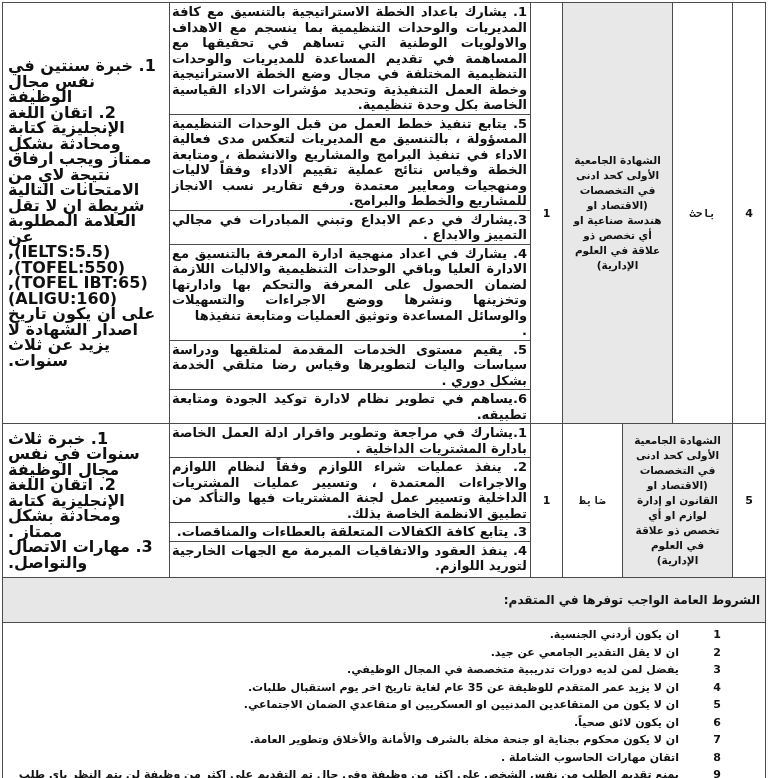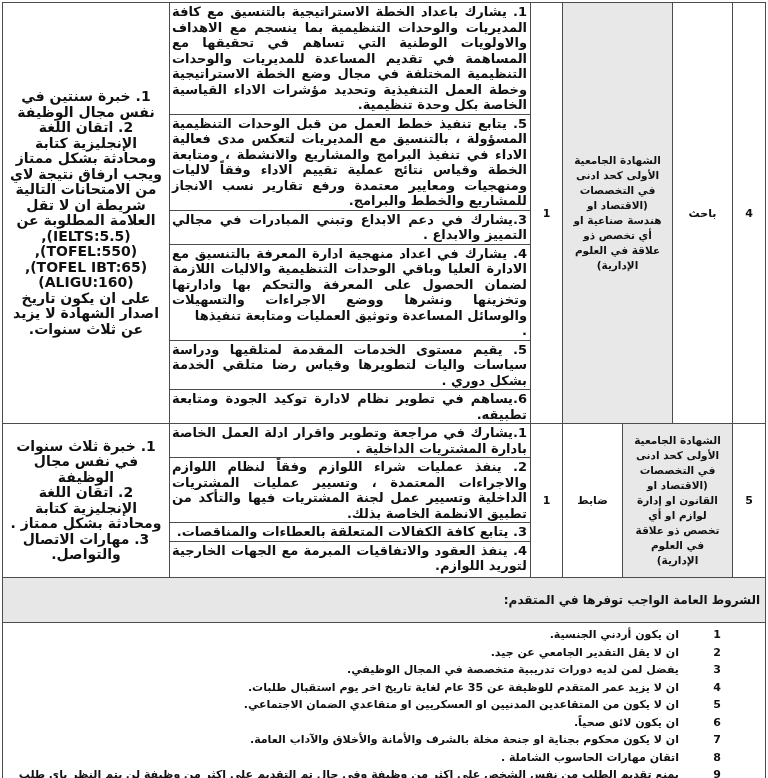--- a/index.html
+++ b/index.html
@@ -12,30 +12,30 @@
   .boxed{margin:0 2px;border:1px solid #4c4c4c;background:#fff;}
   .stack{margin-top:-1px;}
 
   
   .tbl{display:flex;flex-direction:column;}
   .trow{display:flex;border-bottom:1px solid #4c4c4c;align-items:stretch;}
   .trow:last-child{border-bottom:none;}
   .cell{border-left:1px solid #4c4c4c;box-sizing:border-box;}
   .cell:last-child{border-left:none;}
   .c-num{width:33px;display:flex;align-items:center;justify-content:center;font-size:11px;}
-  .c-title{width:60px;display:flex;align-items:center;justify-content:center;font-size:11px;}
+  .c-title{width:60px;display:flex;align-items:center;justify-content:center;font-size:11px;font-family:Liberation Mono, monospace;}
   .c-qual{width:110px;background:#e8e8e8;display:flex;align-items:center;justify-content:center;
           text-align:center;font-size:10.5px;line-height:15px;padding:9px 6px;}
   .c-vac{width:32px;display:flex;align-items:center;justify-content:center;font-size:11px;}
   .c-duties{width:361px;display:flex;flex-direction:column;}
   .duty{border-bottom:1px solid #4c4c4c;padding:1px 3px 1px 2px;font-size:13px;
         line-height:15.5px;text-align:justify;text-align-last:right;white-space:pre-line;}
   .duty:last-child{border-bottom:none;flex:1;}
-  .c-exp{flex:1;display:flex;align-items:center;padding:2px 5px;font-size:14px;
-         line-height:15.5px;text-align:center;white-space:pre-line;}
+  .c-exp{flex:1;display:flex;align-items:center;padding:2px 5px;font-size:16px;
+         line-height:15.5px;text-align:left;white-space:pre-line;}
 
   
   .bar{height:20px;background:#e7e7e7;display:flex;align-items:center;
        padding:12px 5px;font-size:12px;}
 
   
   .listbox{padding:3px 0 2px;}
   .li{display:flex;align-items:baseline;padding:0 44px 0 6px;font-size:11px;}
   .cond .li{line-height:17.5px;}
   .docs .li{line-height:16px;}
@@ -110,21 +110,21 @@
     <div class="li">
         <span class="li-num">5</span>
         <span class="li-text">ان لا يكون من المتقاعدين المدنيين او العسكريين او متقاعدي الضمان الاجتماعي.</span>
       </div>
     <div class="li">
         <span class="li-num">6</span>
         <span class="li-text">ان يكون لائق صحياً.</span>
       </div>
     <div class="li">
         <span class="li-num">7</span>
-        <span class="li-text">ان لا يكون محكوم بجناية او جنحة مخلة بالشرف والأمانة والأخلاق والآداب العامة.</span>
+        <span class="li-text">ان لا يكون محكوم بجناية او جنحة مخلة بالشرف والأمانة والأخلاق وتطوير العامة.</span>
       </div>
     <div class="li">
         <span class="li-num">8</span>
         <span class="li-text">اتقان مهارات الحاسوب الشاملة .</span>
       </div>
     <div class="li">
         <span class="li-num">9</span>
         <span class="li-text">يمنع تقديم الطلب من نفس الشخص على اكثر من وظيفة وفي حال تم التقديم على اكثر من وظيفة لن يتم النظر باي طلب يتقدم</span>
       </div>
   </div>

